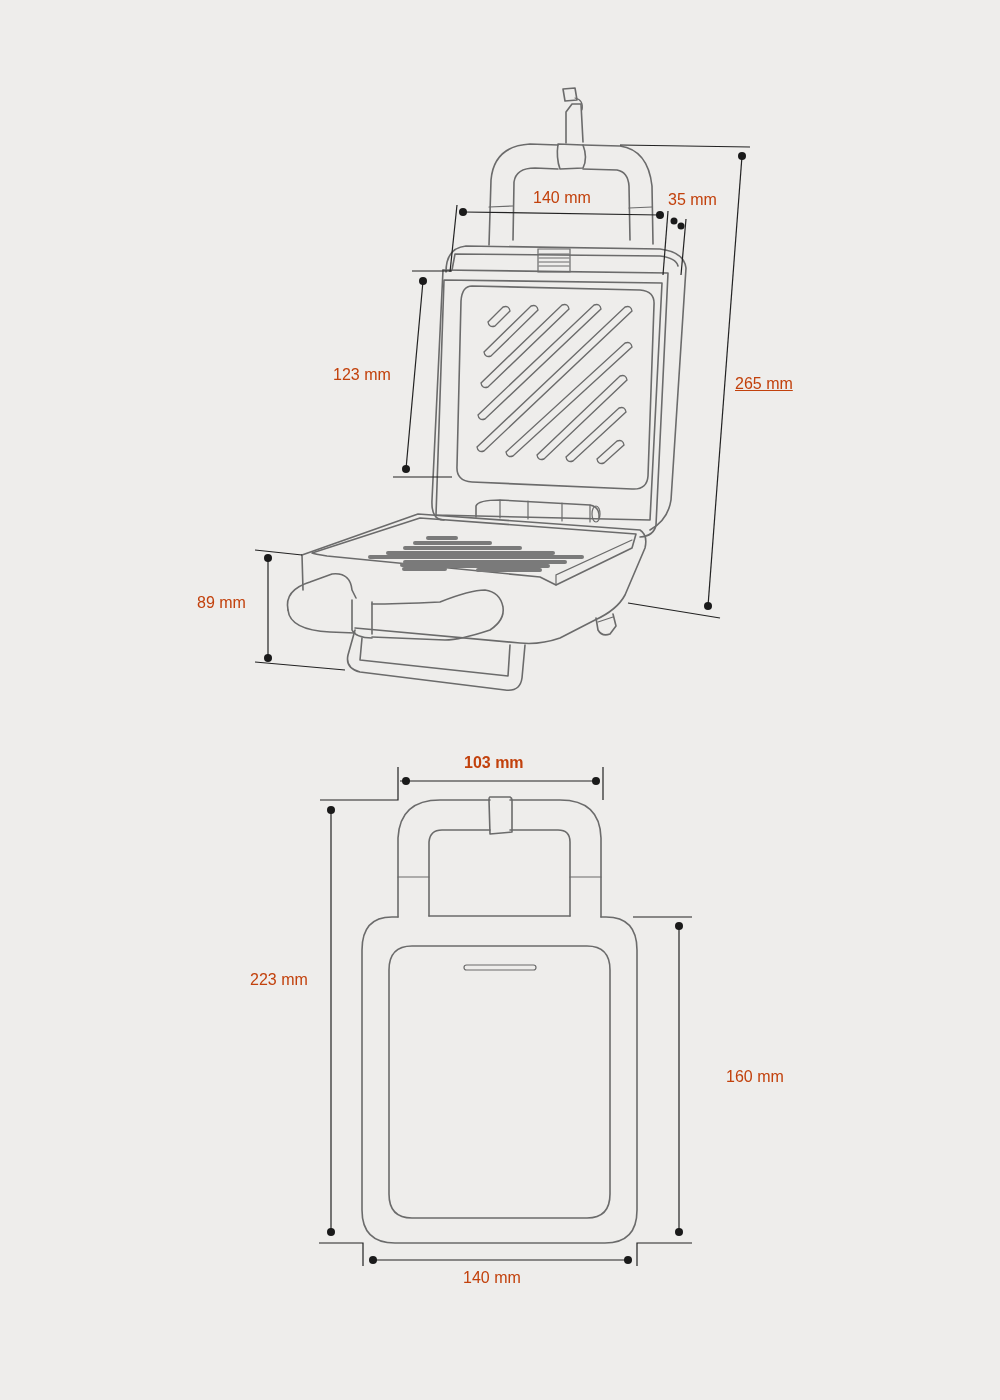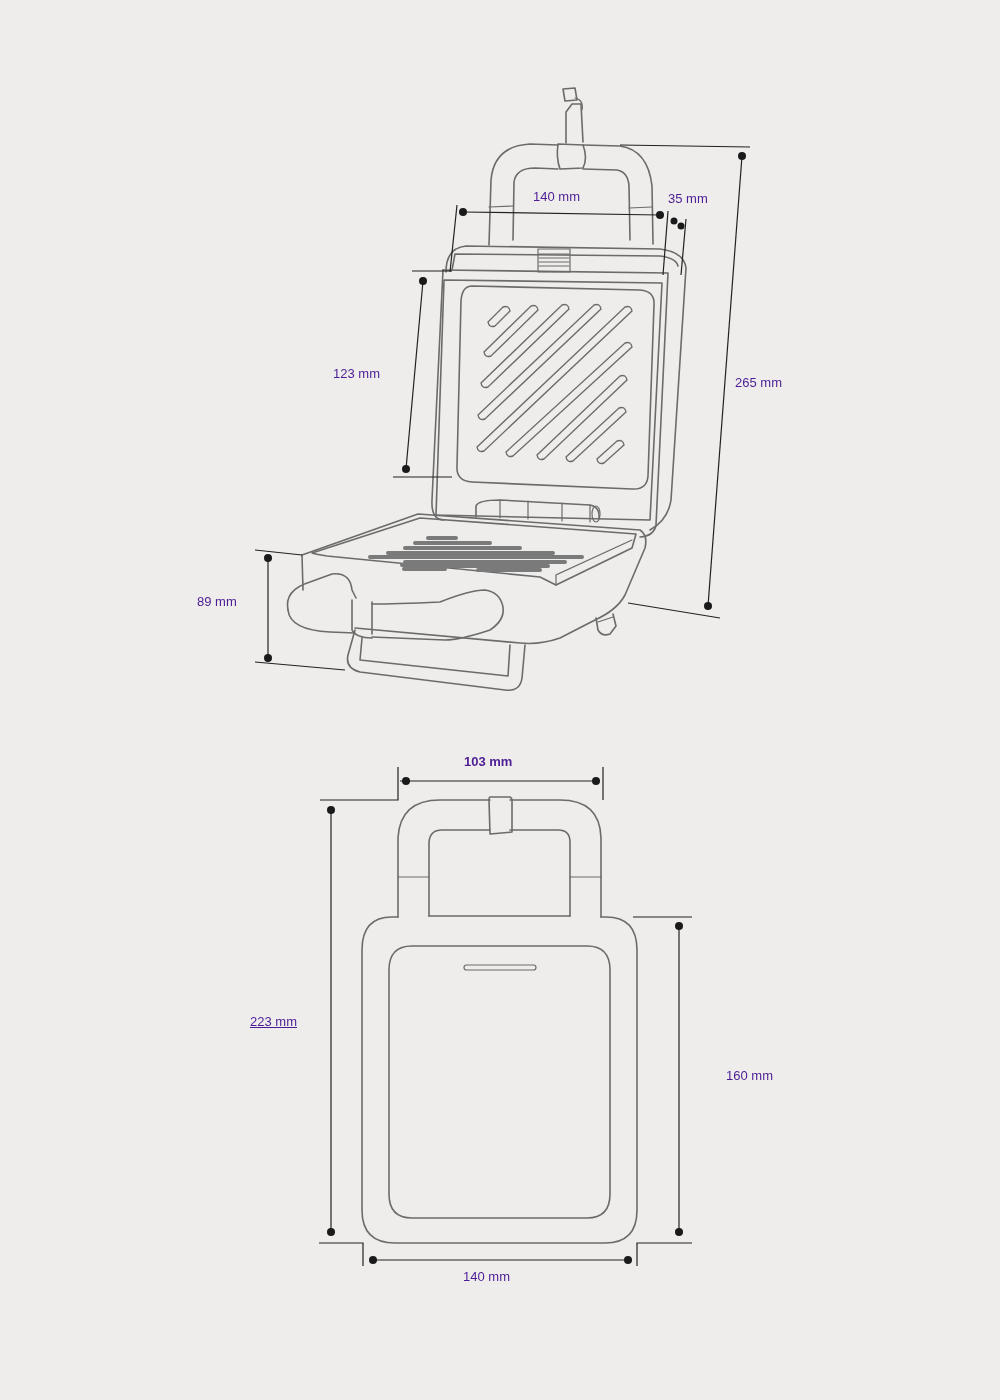--- a/index.html
+++ b/index.html
@@ -10,21 +10,21 @@
     position: relative; overflow: hidden;
   }
   svg { position: absolute; left: 0; top: 0; }
   .outline { fill: none; stroke: #6b6b6b; stroke-width: 1.6; stroke-linejoin: round; stroke-linecap: round; }
   .outline-thin { fill: none; stroke: #6b6b6b; stroke-width: 1.2; stroke-linecap: round; }
   .dim { fill: none; stroke: #222; stroke-width: 1.2; }
   .dot { fill: #1a1a1a; }
   .groove { fill: none; stroke: #6b6b6b; stroke-width: 1.4; }
   .lowgroove { stroke: #7a7a7a; stroke-width: 4; stroke-linecap: round; }
   .label {
-    position: absolute; font-size: 13px; color: #4c1d95;
+    position: absolute; font-size: 16px; color: #c2410c;
     white-space: nowrap; line-height: 1;
   }
 </style>
 </head>
 <body>
 
 <svg width="1000" height="1400" viewBox="0 0 1000 1400">
 
   <g>
 
@@ -163,19 +163,19 @@
     <path class="dim" d="M692,1243 L637,1243 L637,1266"></path>
     <line class="dim" x1="373" y1="1260" x2="628" y2="1260"></line>
     <circle class="dot" cx="373" cy="1260" r="4"></circle>
     <circle class="dot" cx="628" cy="1260" r="4"></circle>
   </g>
 </svg>
 
 <div class="label" style="left:533px; top:190px;">140 mm</div>
 <div class="label" style="left:668px; top:192px;">35 mm</div>
 <div class="label" style="left:333px; top:367px;">123 mm</div>
-<div class="label" style="left:735px; top:376px;">265 mm</div>
+<div class="label" style="left:735px; top:376px;text-decoration:underline;">265 mm</div>
 <div class="label" style="left:197px; top:595px;">89 mm</div>
 
 <div class="label" style="left:464px; top:755px;font-weight:bold;">103 mm</div>
-<div class="label" style="left:250px; top:1015px;text-decoration:underline;">223 mm</div>
+<div class="label" style="left:250px; top:972px;">223 mm</div>
 <div class="label" style="left:690px; top:1069px;margin-left:36px;">160 mm</div>
 <div class="label" style="left:463px; top:1270px;">140 mm</div>
 
 </body></html>

